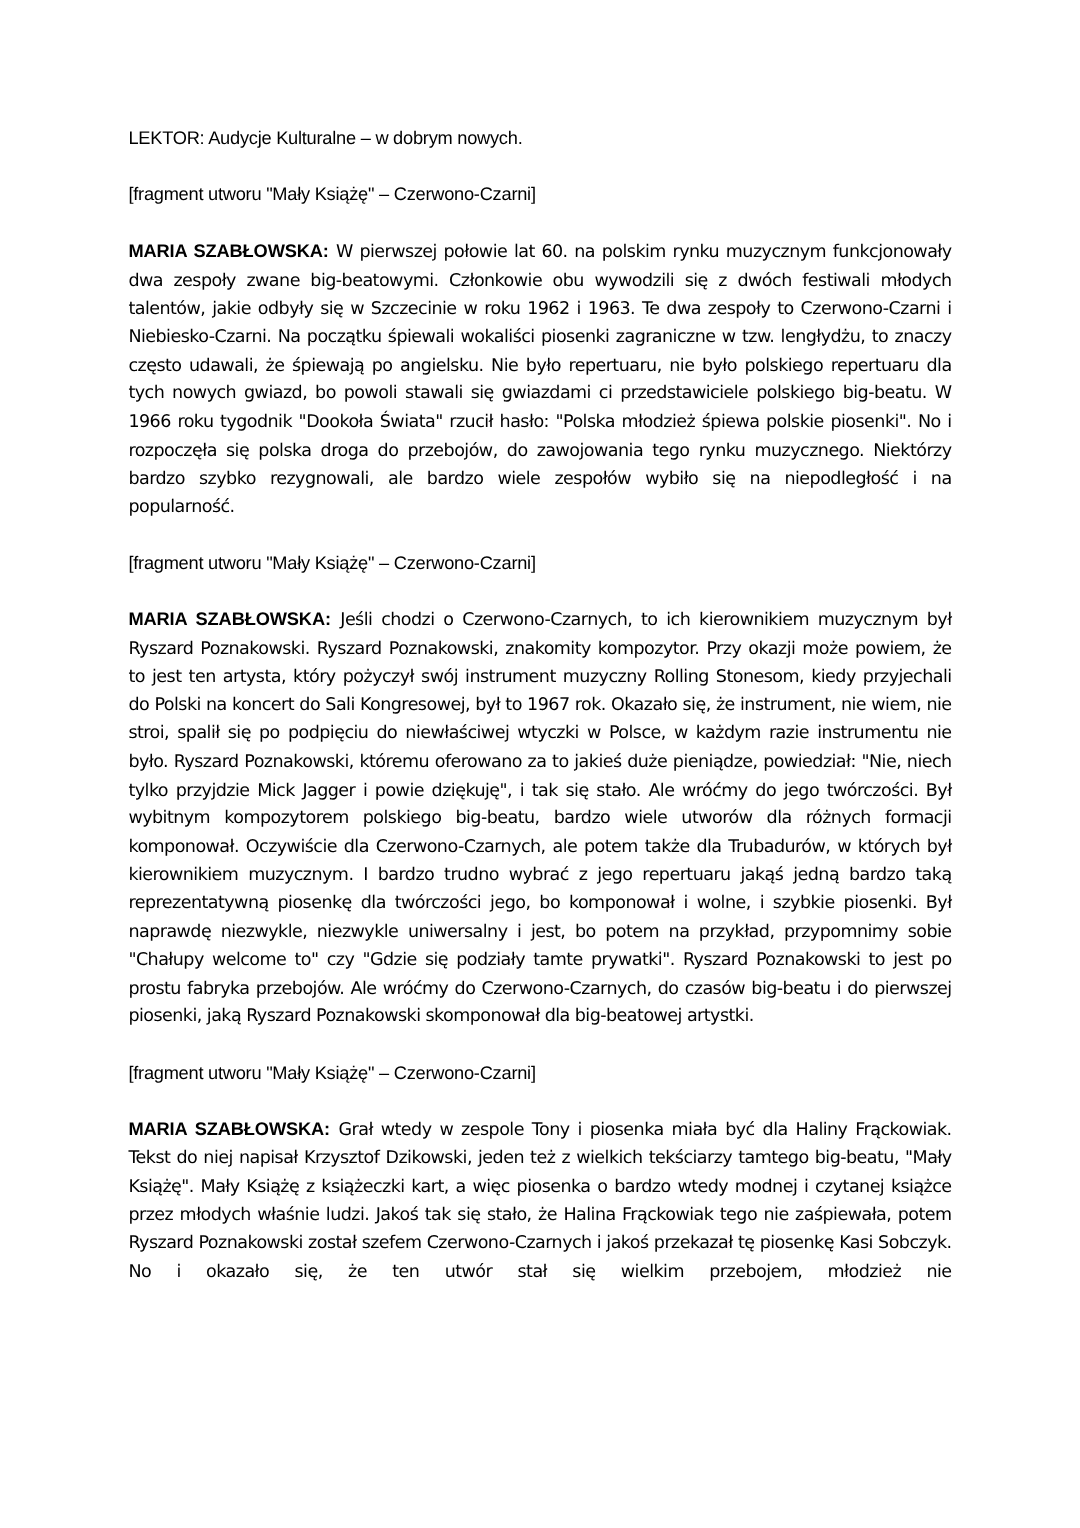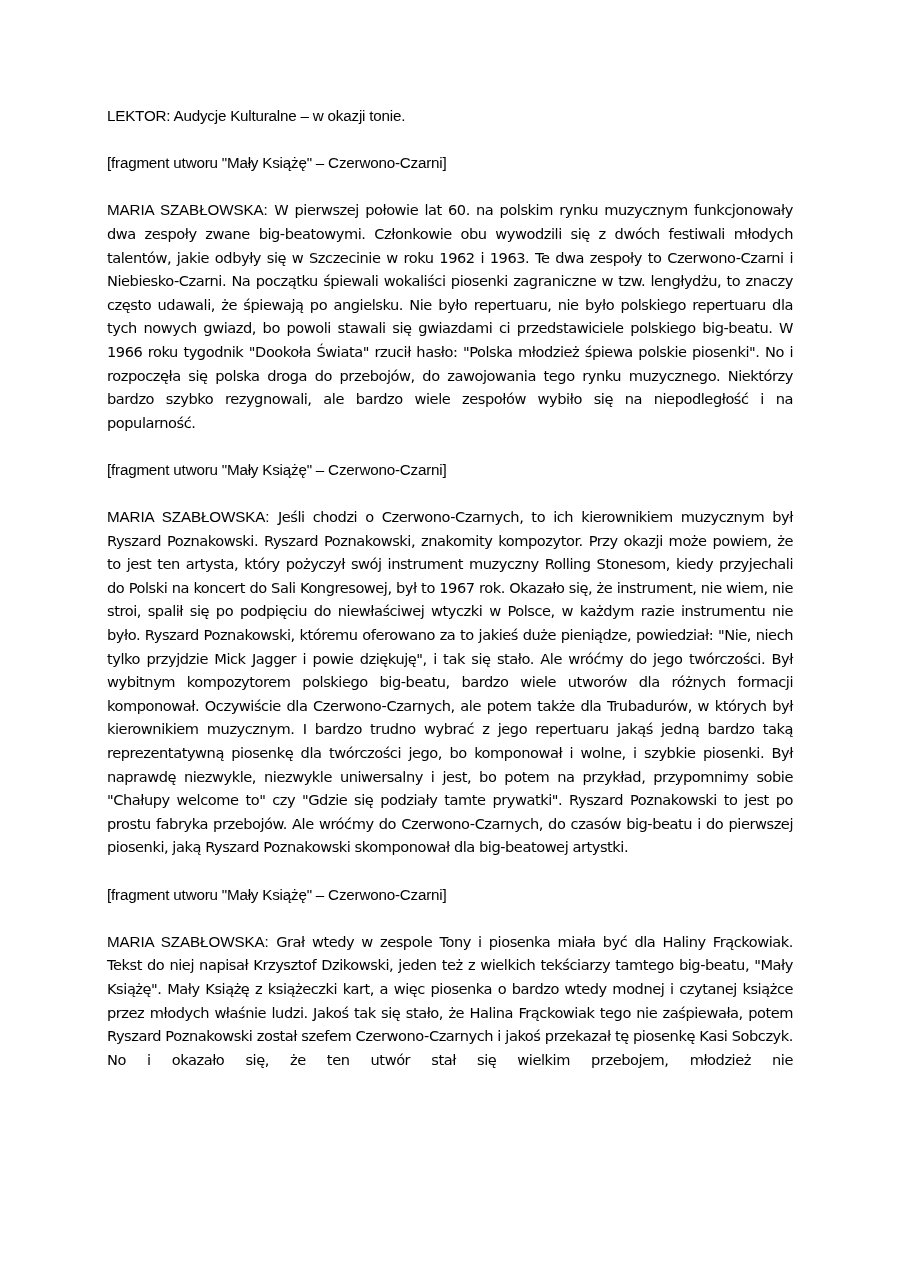--- a/index.html
+++ b/index.html
@@ -9,29 +9,29 @@
     left: 107px;
     top: 104px;
     width: 686px;
     color: #000000;
     font-family: "DejaVu Sans", sans-serif;
     font-size: 14.6px;
     line-height: 23.6px;
   }
   .p { margin: 0 0 23.6px 0; text-align: justify; }
   .plain { font-family: "Liberation Sans Narrow", "Liberation Sans", sans-serif; font-weight: normal; letter-spacing: -0.2px; font-size: 15.2px; }
-  .speaker { font-family: "Liberation Sans", sans-serif; font-weight: normal; letter-spacing: -0.1px; font-size: 15.2px; }
+  .speaker { font-family: "Liberation Sans", sans-serif; font-weight: bold; letter-spacing: -0.1px; font-size: 15.2px; }
   .bold { font-weight: normal; letter-spacing: -0.45px; word-spacing: 0px; }
   .last { text-align-last: left; }
 </style>
 </head>
 <body>
 
 <div class="page">
-  <p class="p plain">LEKTOR: Audycje Kulturalne – w okazji tonie.</p>
+  <p class="p plain">LEKTOR: Audycje Kulturalne – w dobrym nowych.</p>
 
   <p class="p plain">[fragment utworu "Mały Książę" – Czerwono-Czarni]</p>
 
   <p class="p">
     <span class="speaker">MARIA SZABŁOWSKA:</span>
     <span class="bold">W pierwszej połowie lat 60. na polskim rynku muzycznym funkcjonowały dwa zespoły zwane big-beatowymi. Członkowie obu wywodzili się z dwóch festiwali młodych talentów, jakie odbyły się w Szczecinie w roku 1962 i 1963. Te dwa zespoły to Czerwono-Czarni i Niebiesko-Czarni. Na początku śpiewali wokaliści piosenki zagraniczne w tzw. lengłydżu, to znaczy często udawali, że śpiewają po angielsku. Nie było repertuaru, nie było polskiego repertuaru dla tych nowych gwiazd, bo powoli stawali się gwiazdami ci przedstawiciele polskiego big-beatu. W 1966 roku tygodnik "Dookoła Świata" rzucił hasło: "Polska młodzież śpiewa polskie piosenki". No i rozpoczęła się polska droga do przebojów, do zawojowania tego rynku muzycznego. Niektórzy bardzo szybko rezygnowali, ale bardzo wiele zespołów wybiło się na niepodległość i na popularność.</span>
   </p>
 
   <p class="p plain">[fragment utworu "Mały Książę" – Czerwono-Czarni]</p>
 

